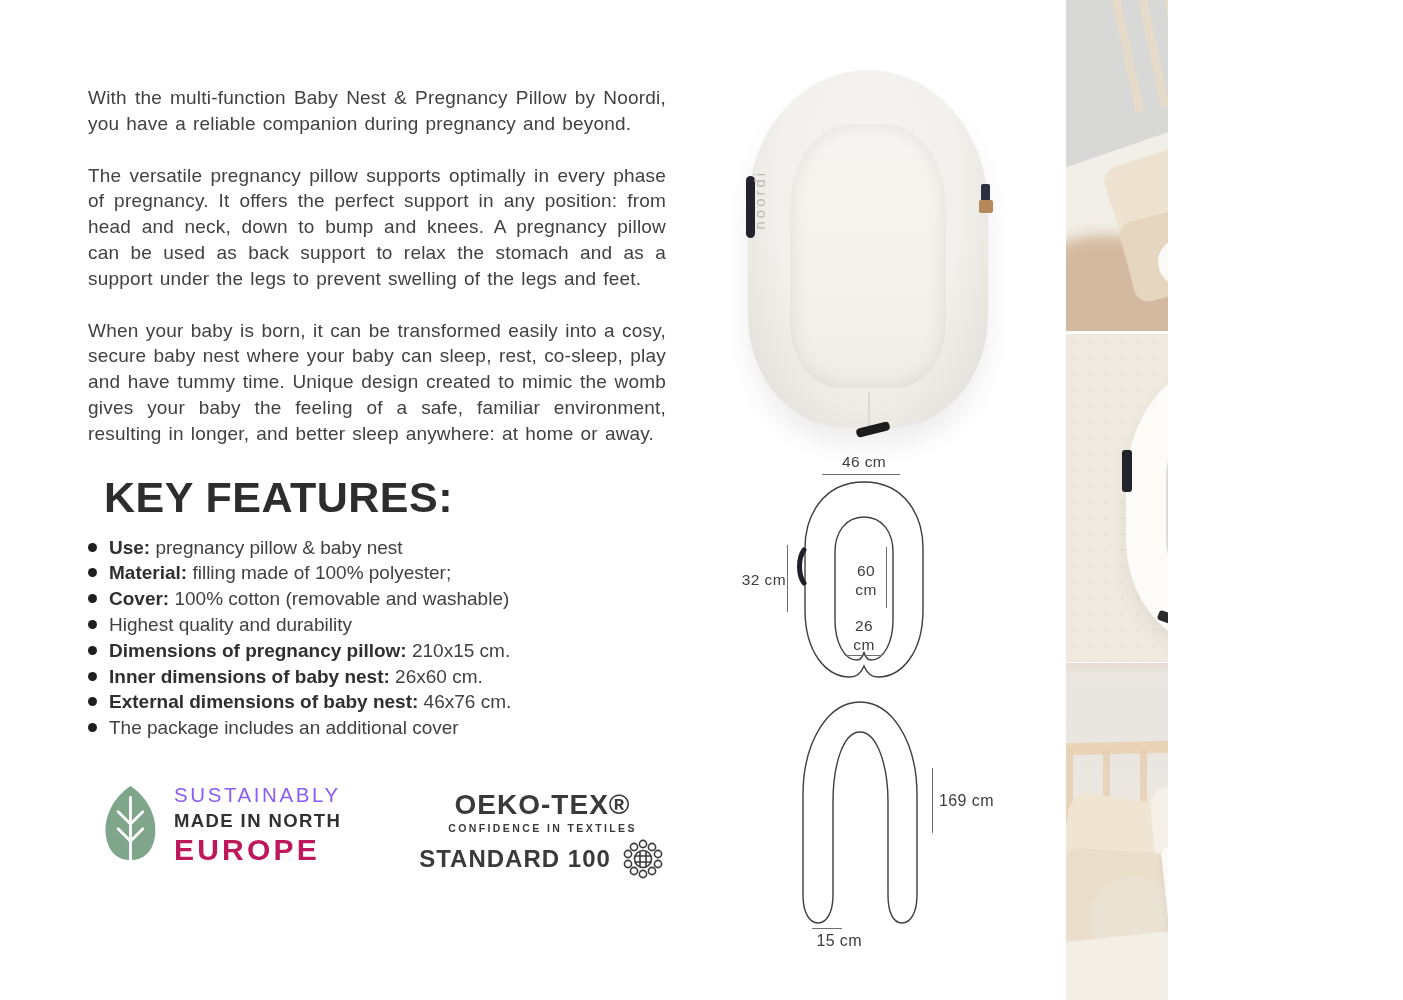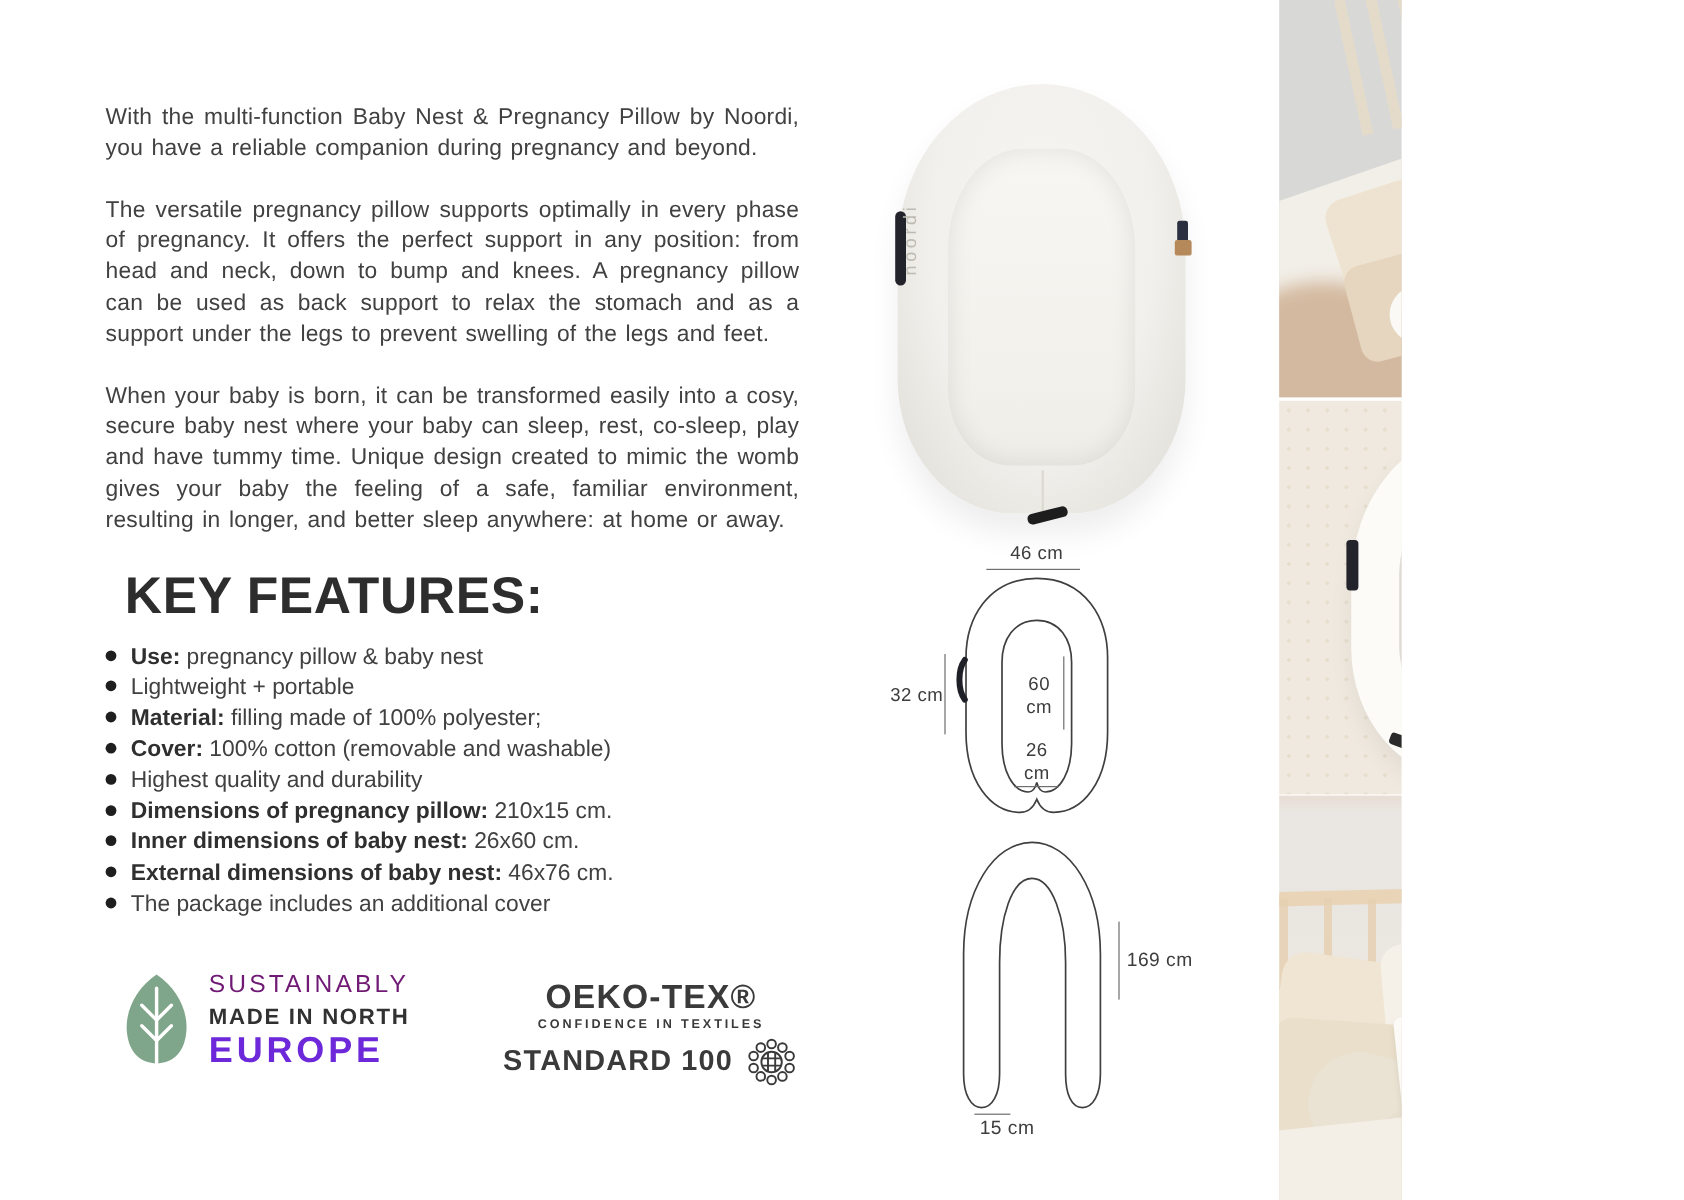--- a/index.html
+++ b/index.html
@@ -16,23 +16,23 @@
   .kf-list { list-style:none; }
   .kf-item { display:flex; align-items:baseline; font-size:19px; line-height:25.8px; color:#414141; }
   .dot { flex:0 0 9px; width:9px; height:9px; border-radius:50%; background:#1e1e1e;
          margin-right:12px; position:relative; top:-2px; }
   .kf-item b { font-weight:700; color:#2f2f2f; white-space:pre-wrap; }
   .kf-item span.rest { white-space:pre-wrap; }
 
   .badges { display:flex; margin-top:42px; padding-left:14px; align-items:flex-start; }
   .sustain { display:flex; align-items:center; }
   .sustain-text { margin-left:15px; }
-  .s1 { font-size:20.5px; font-weight:400; letter-spacing:2.6px; color:#701a75; }
+  .s1 { font-size:20.5px; font-weight:400; letter-spacing:2.6px; color:#8b5cf6; }
   .s2 { font-size:18.5px; font-weight:700; letter-spacing:1.4px; color:#313131; margin-top:3px; }
-  .s3 { font-size:30px; font-weight:700; letter-spacing:3.2px; color:#6d28d9; margin-top:1px; }
+  .s3 { font-size:30px; font-weight:700; letter-spacing:3.2px; color:#be185d; margin-top:1px; }
   .oeko { margin-left:78px; margin-top:6px; text-align:center; }
   .o1 { font-size:28px; font-weight:700; color:#3a3a3a; letter-spacing:1px;text-align:center; }
   .o2 { font-size:10.5px; font-weight:700; letter-spacing:2.4px; color:#3a3a3a; margin-top:1px; }
   .o3row { display:flex; align-items:center; justify-content:center; margin-top:2px; }
   .o3 { font-size:24px; font-weight:700; color:#3a3a3a; letter-spacing:1px; }
   .oeko-mark { margin-left:9px; }
 
   
   .middle-col { position:absolute; left:700px; top:0; width:370px; height:1000px; }
 
@@ -201,24 +201,20 @@
 
     <h1 class="kf-heading">KEY FEATURES:</h1>
 
     <ul class="kf-list">
         <li class="kf-item">
         <span class="dot"></span>
         <span class="feature-text"><b>Use:</b><span class="rest"> pregnancy pillow &amp; baby nest</span></span>
       </li>
         <li class="kf-item">
         <span class="dot"></span>
-        <span class="feature-text"><b></b><span class="rest">Lightweight + portable</span></span>
-      </li>
-        <li class="kf-item">
-        <span class="dot"></span>
         <span class="feature-text"><b>Material:</b><span class="rest"> filling made of 100% polyester;</span></span>
       </li>
         <li class="kf-item">
         <span class="dot"></span>
         <span class="feature-text"><b>Cover:</b><span class="rest"> 100% cotton (removable and washable)</span></span>
       </li>
         <li class="kf-item">
         <span class="dot"></span>
         <span class="feature-text"><b></b><span class="rest">Highest quality and durability</span></span>
       </li>

